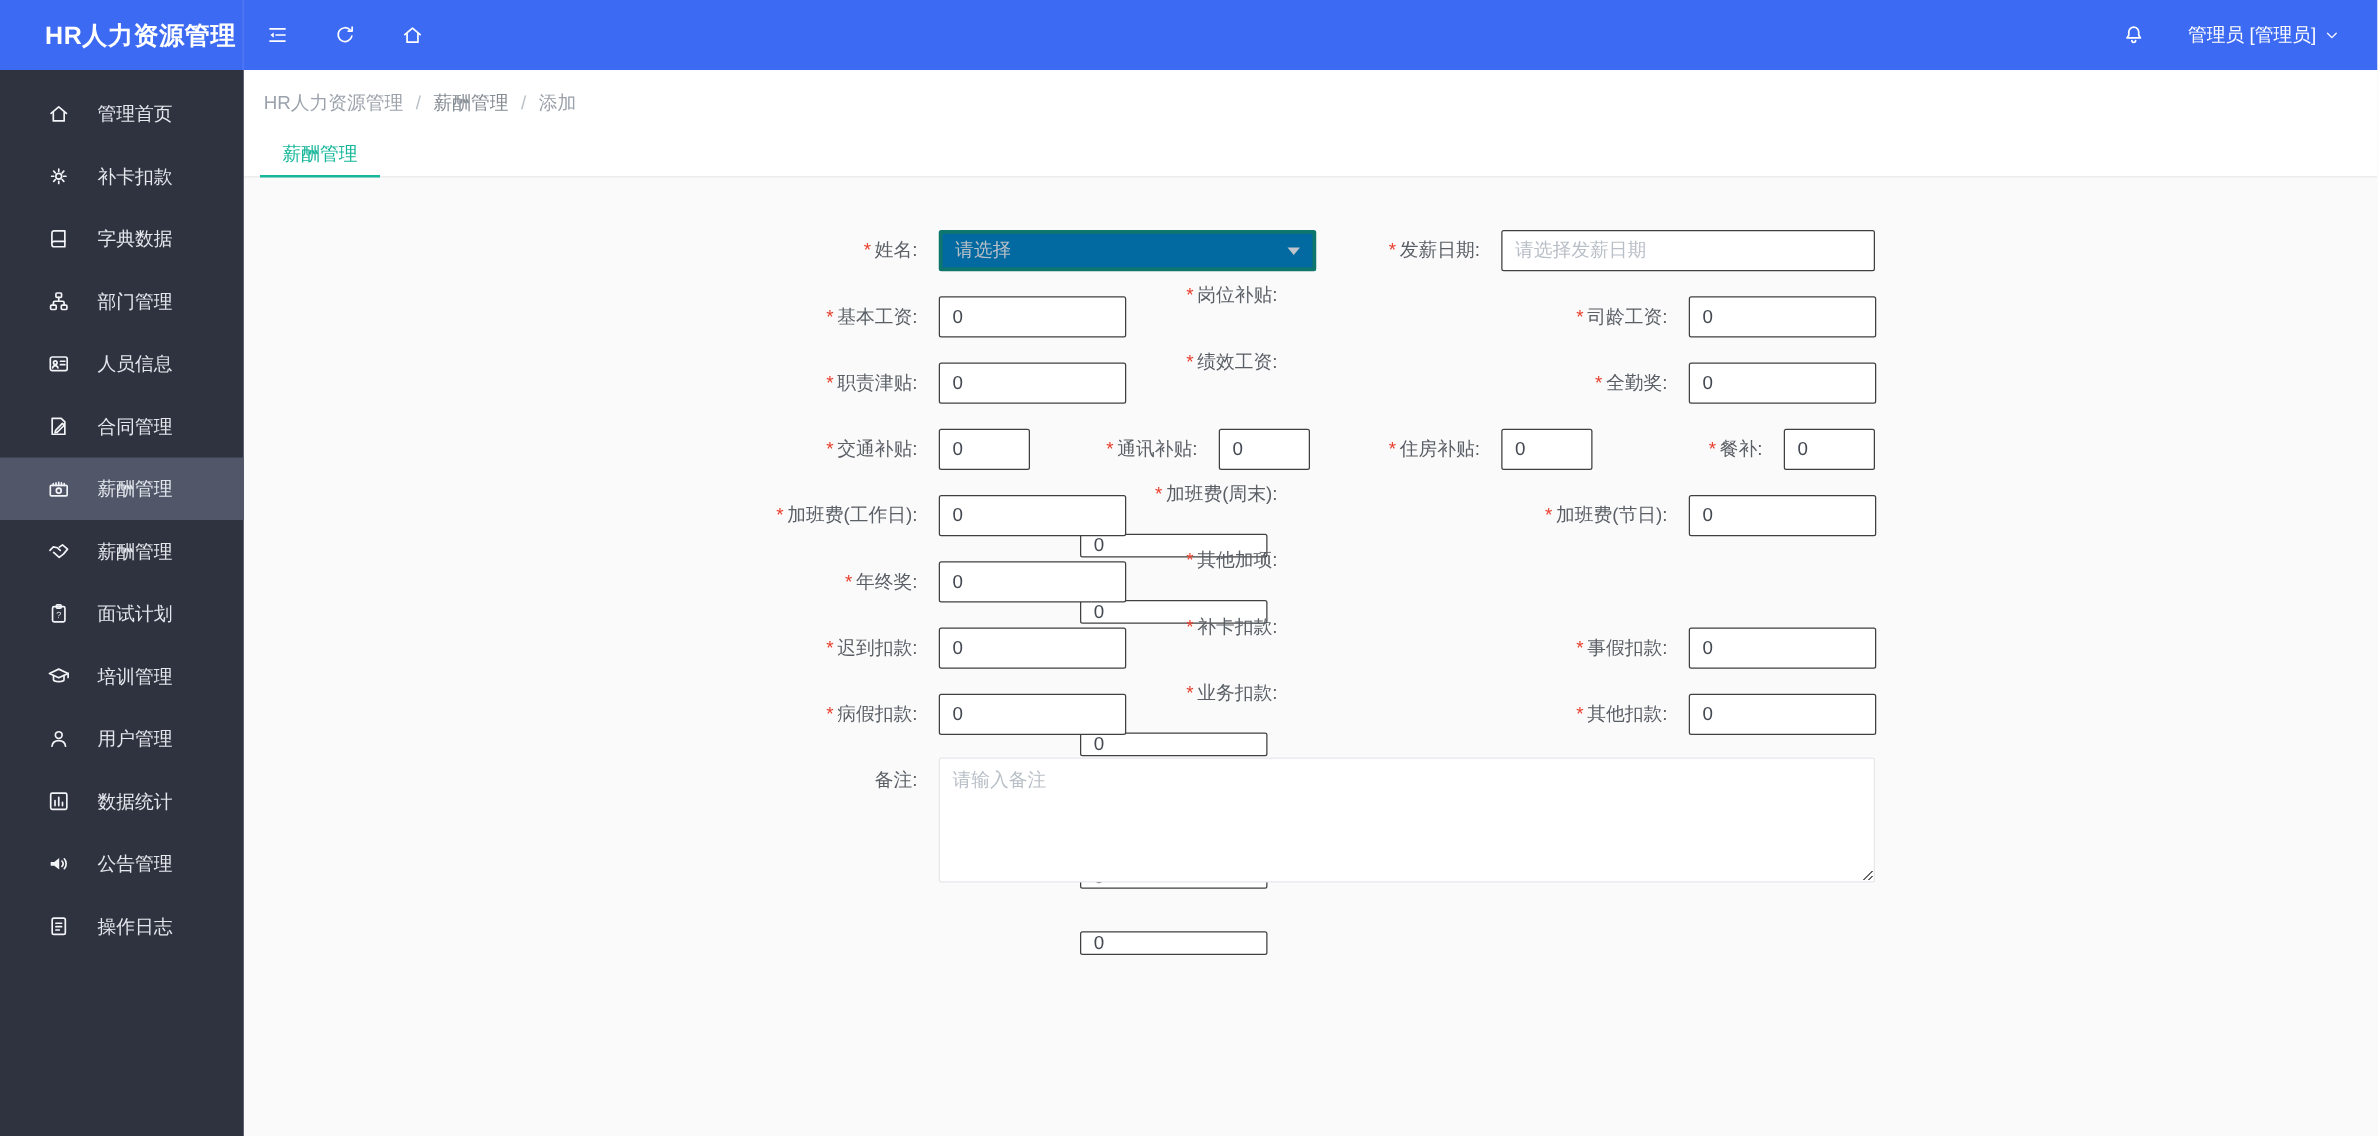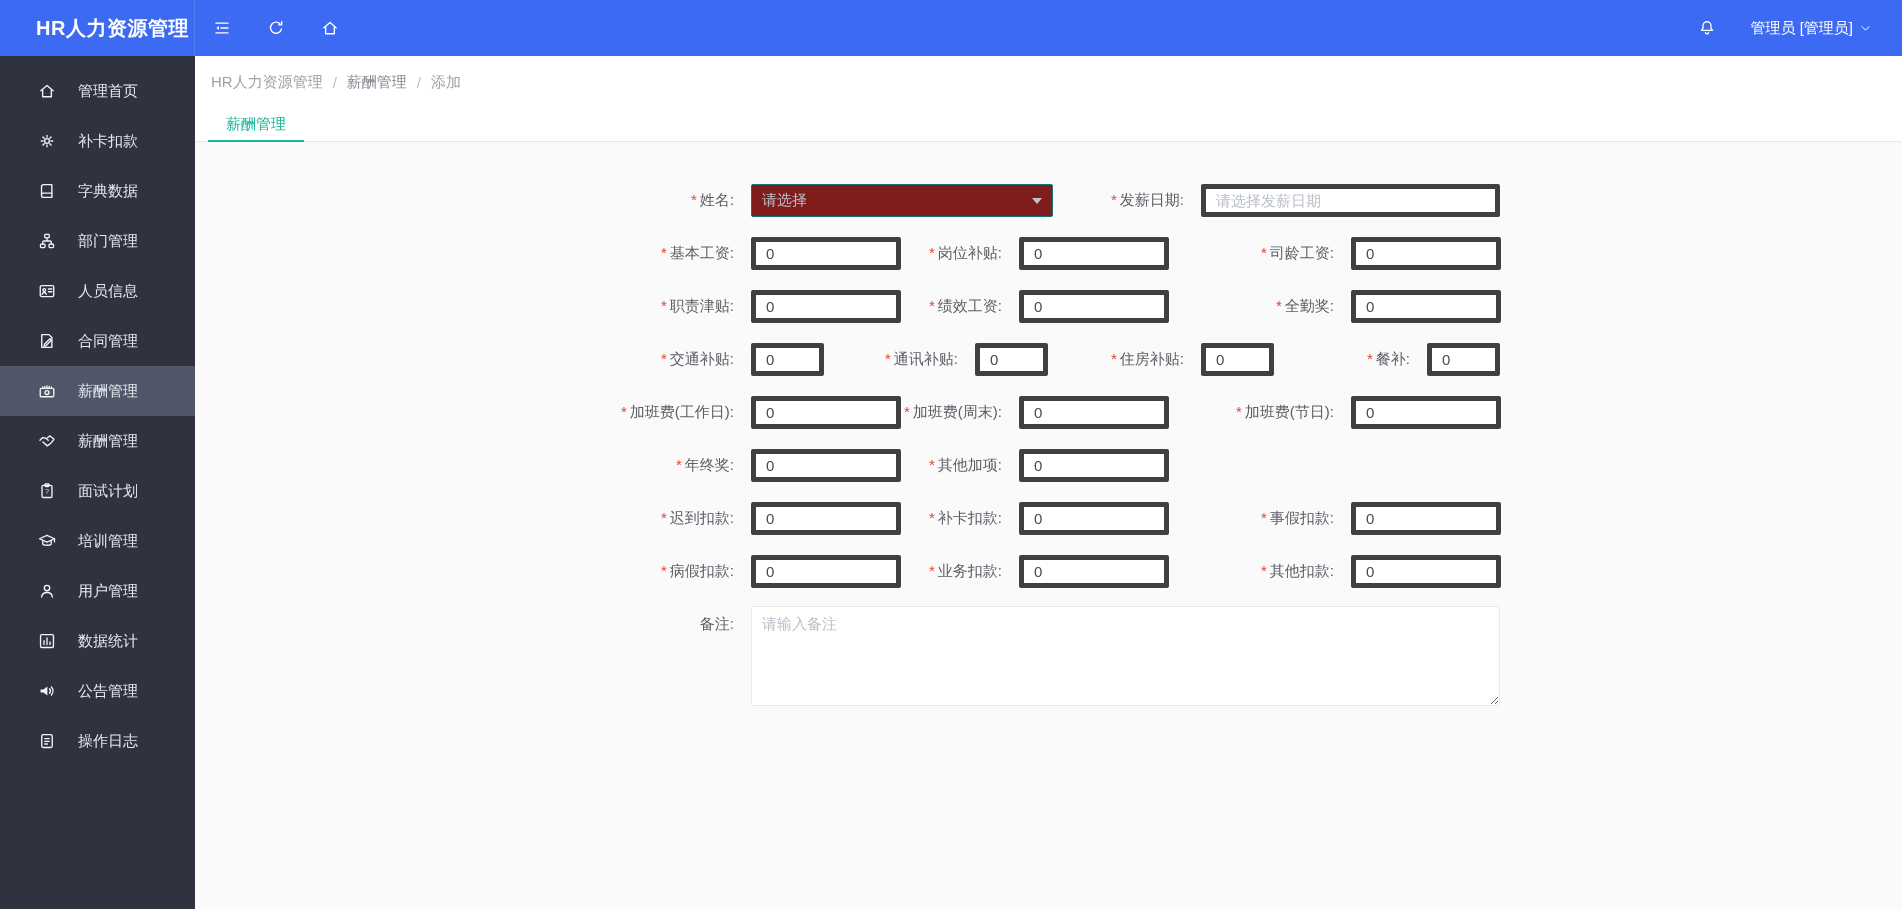--- a/index.html
+++ b/index.html
@@ -32,32 +32,32 @@
   .crumb-sep { margin:0 10px; color:#b9c0c7; }
   .tabbar { height:34px; background:#fff; border-bottom:1px solid #e8e8e8; padding-left:13px; }
   .tab { display:inline-block; padding:0 18px; line-height:32px; font-size:15px; color:#18b79b; border-bottom:2px solid #18b79b; cursor:pointer; }
 
   
   .form { position:relative; padding-top:32px; }
   .row { position:relative; height:53px; }
   .field { position:absolute; top:0; bottom:0; display:flex; align-items:center; }
   .lbl { width:200px; text-align:right; padding-right:17px; font-size:15px; color:#5a5f66; flex:0 0 200px; }
   .req { color:#e8402f; margin-right:3px; }
-  .inp { height:33px; background:#fff; border:5px solid #404040; border-radius:2px; font-size:15px; color:#454a52; padding:0 10px; outline:none; font-family:inherit; }
+  .inp { height:33px; background:#fff; border:1px solid #404040; border-radius:2px; font-size:15px; color:#454a52; padding:0 10px; outline:none; font-family:inherit; }
   .inp::placeholder { color:#b9bfc7; }
-  .select-box { height:33px; background:#7f1d1d; border:1px solid #0f766e; border-radius:2px; display:flex; align-items:center; justify-content:space-between; padding:0 10px; cursor:pointer; }
+  .select-box { height:33px; background:#0369a1; border:3px solid #0f766e; border-radius:2px; display:flex; align-items:center; justify-content:space-between; padding:0 10px; cursor:pointer; }
   .select-ph { font-size:15px; color:#b9bfc7; }
   .select-arrow { width:0; height:0; border-left:5px solid transparent; border-right:5px solid transparent; border-top:6px solid #c0c4cc; }
 
   .row.wide .field:nth-child(1) { left:356px; }
   .row.wide .field:nth-child(2) { left:806px; }
   .row.wide .field:nth-child(1) .select-box { width:302px; }
   .row.wide .field:nth-child(2) .inp { width:299px; }
   .row.cols3 .field:nth-child(1) { left:356px; }
-  .row.cols3 .field:nth-child(2) { left:624px; }
+  .row.cols3 .field:nth-child(2) { left:644px;flex-direction:column; }
   .row.cols3 .field:nth-child(3) { left:956px; }
   .row.cols3 .inp { width:150px; }
   .row.cols4 .field:nth-child(1) { left:356px; }
   .row.cols4 .field:nth-child(2) { left:580px; }
   .row.cols4 .field:nth-child(3) { left:806px; }
   .row.cols4 .field:nth-child(4) { left:1032px; }
   .row.cols4 .inp { width:73px; }
 
   .remark-row { position:relative; margin-top:8px; height:112px; }
   .remark-row .field { left:356px; align-items:flex-start; }

